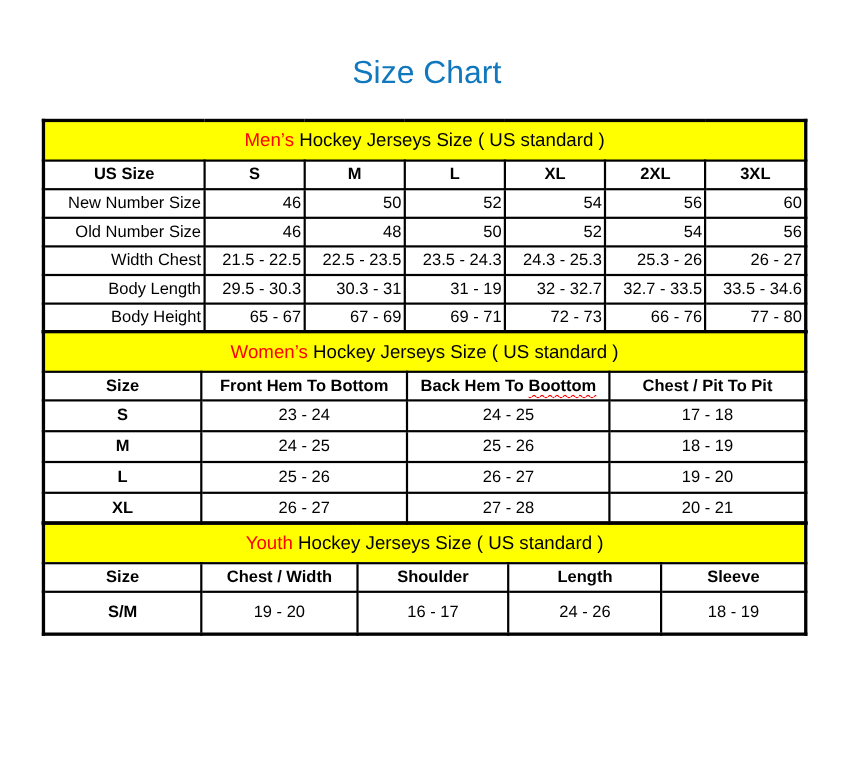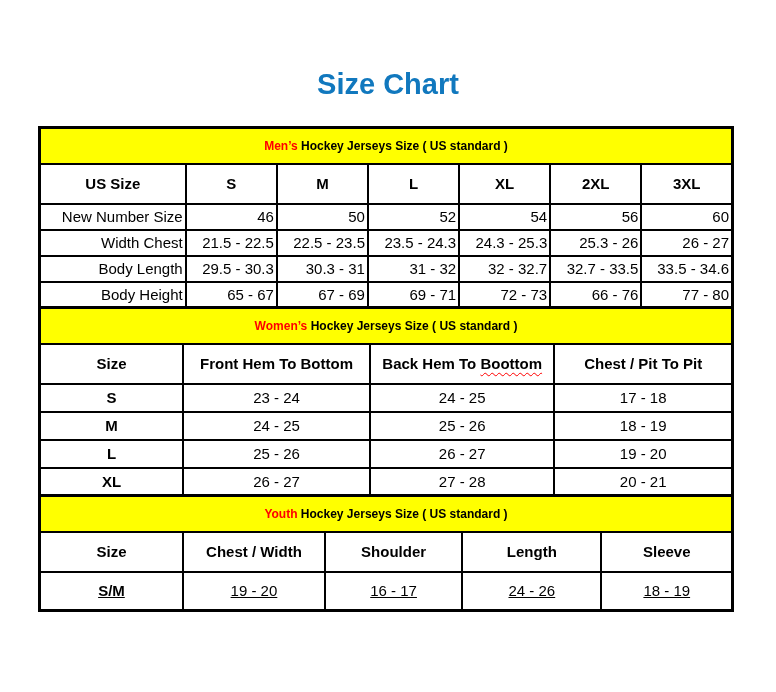--- a/index.html
+++ b/index.html
@@ -15,26 +15,26 @@
     background: #ffffff;
   }
   body {
     width: 776px;
     height: 692px;
     font-family: "Liberation Sans", sans-serif;
     color: #000;
     overflow: hidden;
   }
   .title {
-    padding-top: 68px;
+    padding-top: 50px;
     margin: 0 0 26px 0;
     text-align: center;
     font-size: 29px;
     line-height: 32px;
-    font-weight: bold;
+    font-weight: normal;
     color: var(--blue);
     letter-spacing: 0px;
   }
   .wrap {
     margin-left: 38px;
     width: 696px;
   }
   table.size-table {
     border-collapse: collapse;
     table-layout: fixed;
@@ -46,39 +46,39 @@
     border: 2px solid var(--black);
     text-align: center;
     vertical-align: middle;
     padding: 0 2px;
     overflow: hidden;
     white-space: nowrap;
   }
   .band th {
     background: var(--yellow);
     height: 36px;
-    font-size: 12px;
-    font-weight: bold;
+    font-size: 17px;
+    font-weight: normal;
     color: var(--black);
   }
   .band .hl { color: var(--red); }
   tr.cols th {
-    height: 40px;
+    height: 26px;
     font-size: 15px;
     font-weight: bold;
     background: #fff;
   }
   tbody.rows td {
     font-size: 15px;
     font-weight: normal;
     background: #fff;
   }
   table.mens   tbody.rows td { height: 26px; text-align: right; }
   table.womens tbody.rows td { height: 28px; }
-  table.youth  tbody.rows td { height: 39px; text-decoration: underline; }
+  table.youth  tbody.rows td { height: 39px; }
   table.bold-first tbody.rows td:first-child { font-weight: bold; }
   .wavy {
     text-decoration: underline;
     text-decoration-style: wavy;
     text-decoration-color: var(--red);
     text-decoration-thickness: 1px;
     text-underline-offset: 3px;
   }
 </style>
 </head>
@@ -118,33 +118,42 @@
         <tr>
           <td>New Number Size</td>
           <td>46</td>
           <td>50</td>
           <td>52</td>
           <td>54</td>
           <td>56</td>
           <td>60</td>
         </tr>
         <tr>
+          <td>Old Number Size</td>
+          <td>46</td>
+          <td>48</td>
+          <td>50</td>
+          <td>52</td>
+          <td>54</td>
+          <td>56</td>
+        </tr>
+        <tr>
           <td>Width Chest</td>
           <td>21.5 - 22.5</td>
           <td>22.5 - 23.5</td>
           <td>23.5 - 24.3</td>
           <td>24.3 - 25.3</td>
           <td>25.3 - 26</td>
           <td>26 - 27</td>
         </tr>
         <tr>
           <td>Body Length</td>
           <td>29.5 - 30.3</td>
           <td>30.3 - 31</td>
-          <td>31 - 32</td>
+          <td>31 - 19</td>
           <td>32 - 32.7</td>
           <td>32.7 - 33.5</td>
           <td>33.5 - 34.6</td>
         </tr>
         <tr>
           <td>Body Height</td>
           <td>65 - 67</td>
           <td>67 - 69</td>
           <td>69 - 71</td>
           <td>72 - 73</td>

